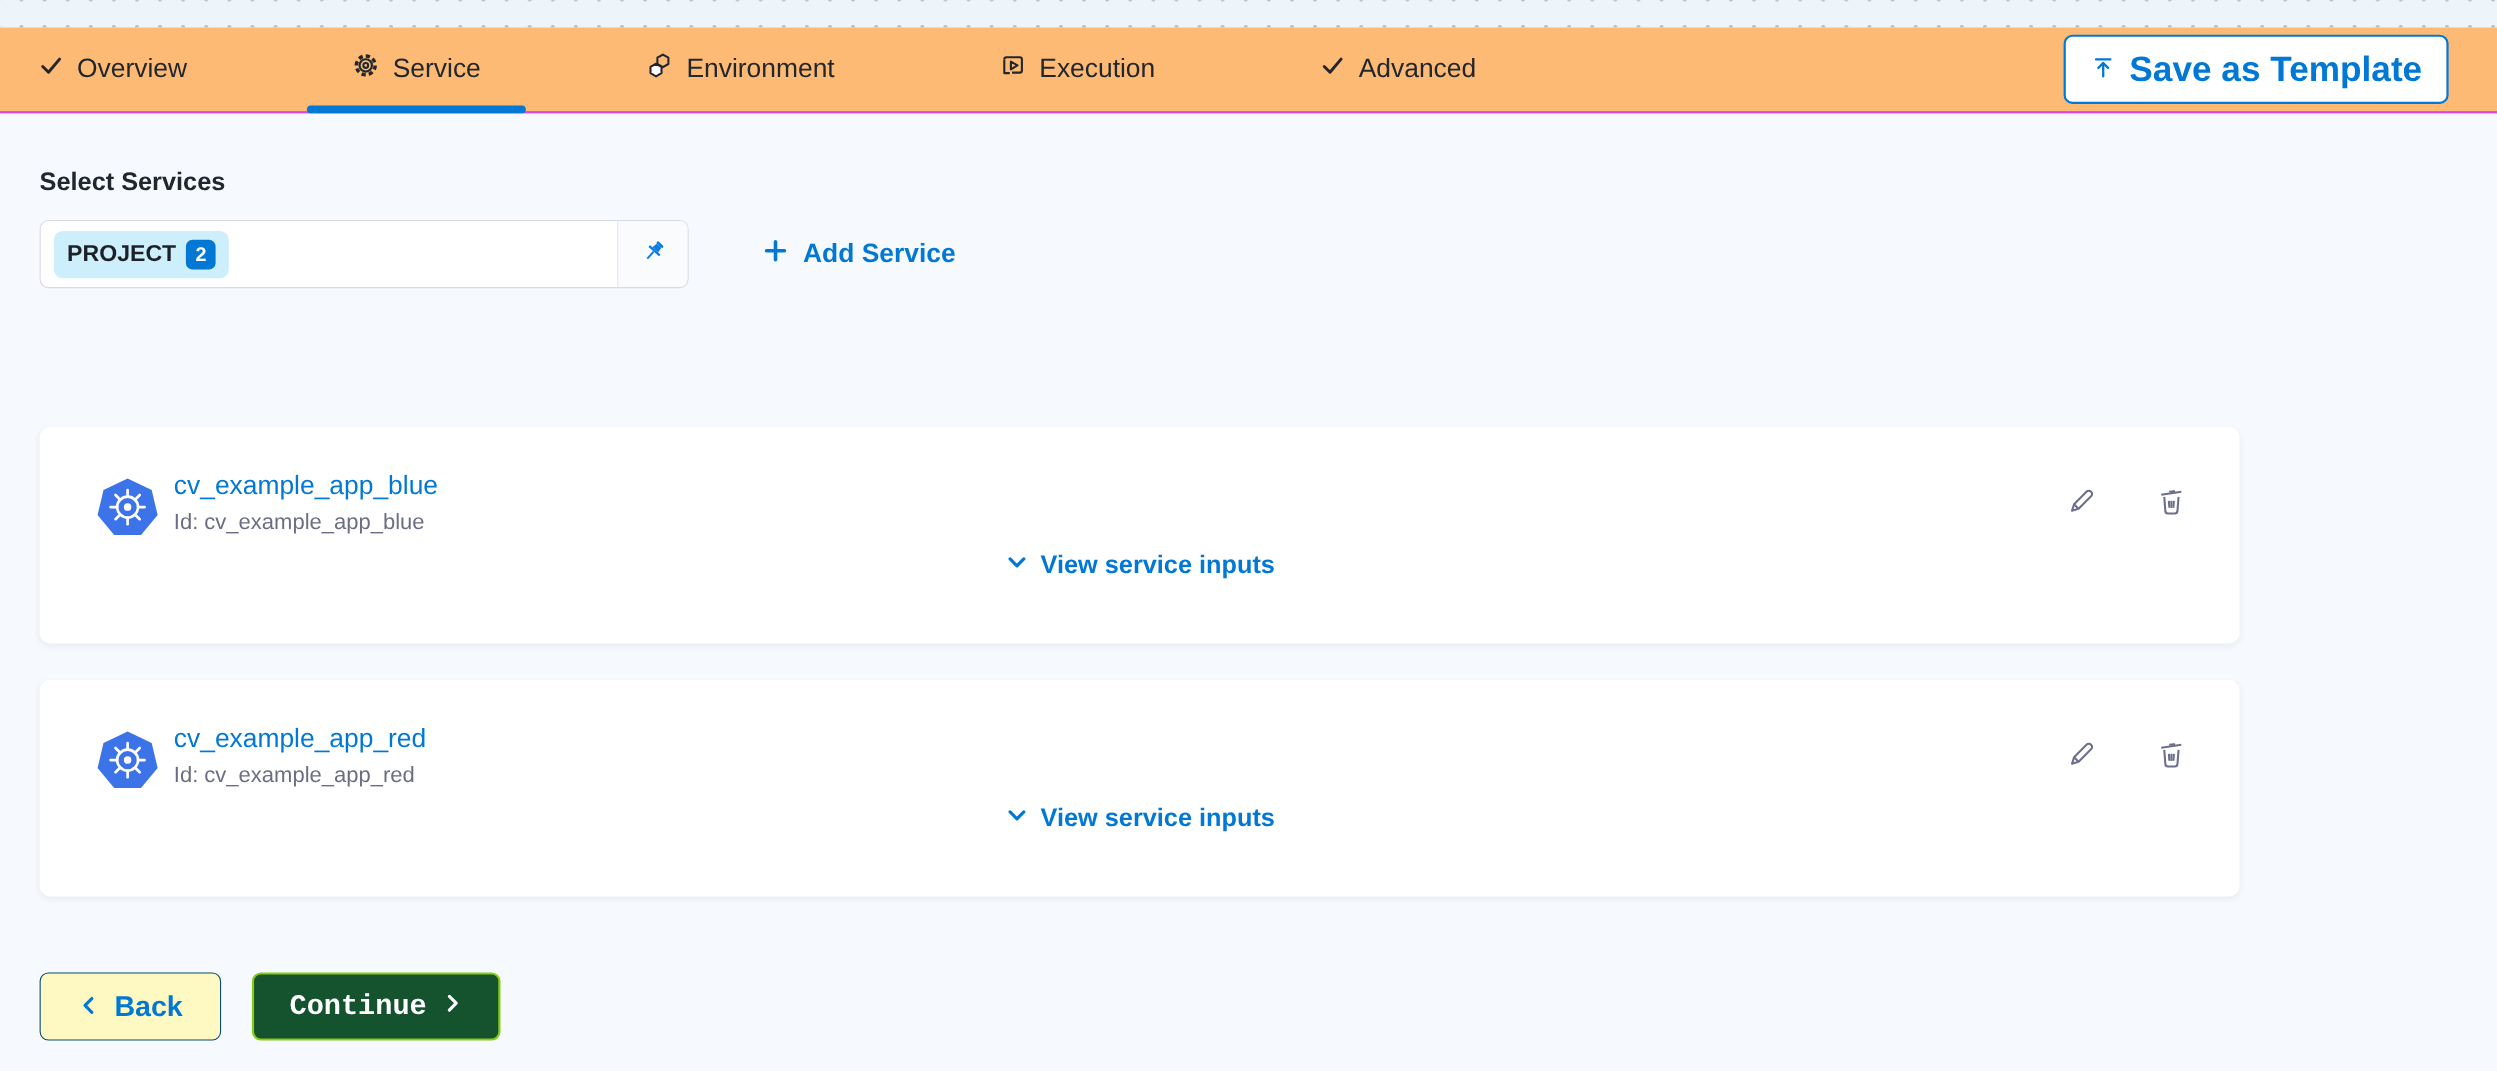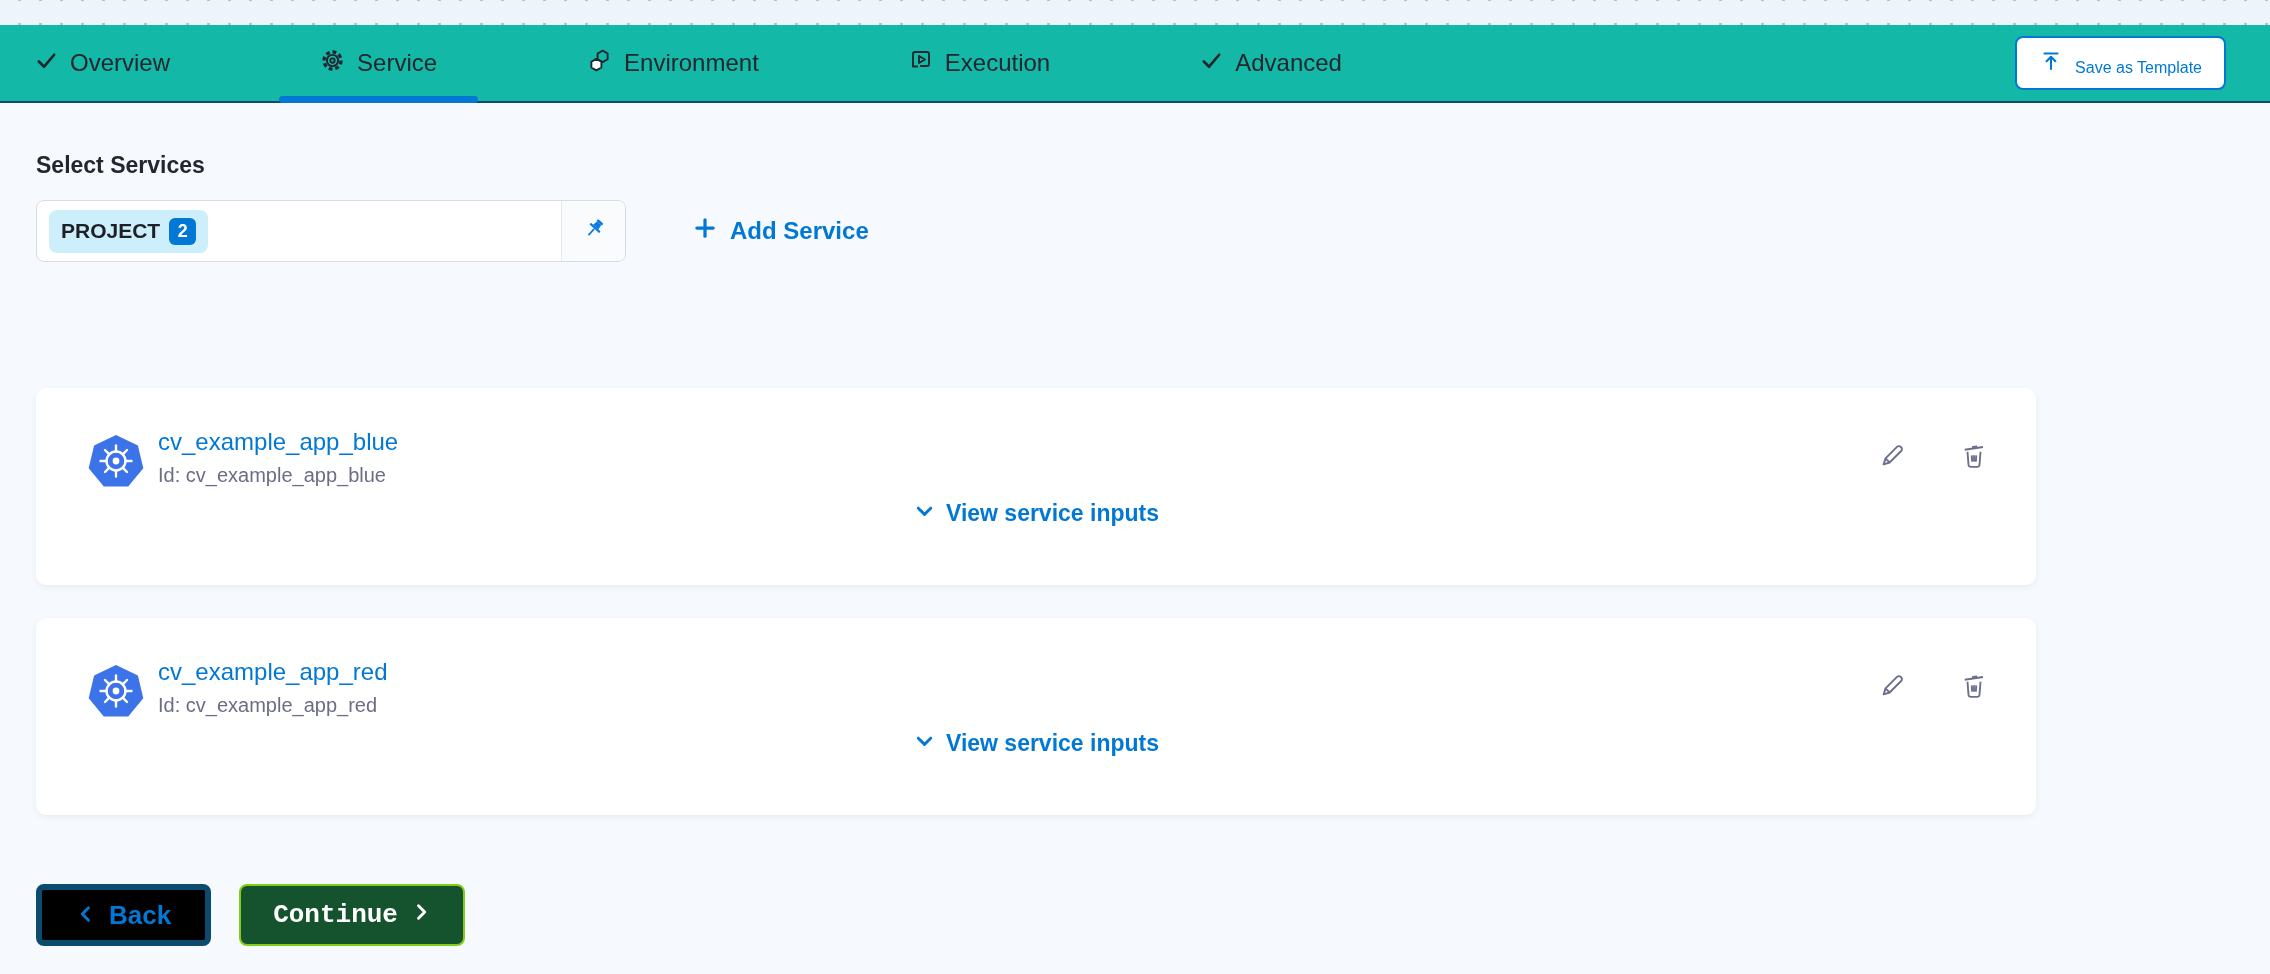--- a/index.html
+++ b/index.html
@@ -11,41 +11,41 @@
   .dot-strip {
     position:absolute; left:0; top:0; width:100%; height:25px;
     background-color:#eef5fa;
     background-image:radial-gradient(circle, #b7c0ca 1.7px, transparent 2px);
     background-size:21px 25px; background-position:9px 12px;
   }
 
   
   .tabbar {
     position:absolute; left:0; top:25px; width:100%; height:78px;
-    background:#14b8a6; border-bottom:2px solid #0c4a6e;
+    background:#fdba74; border-bottom:2px solid #d946ef;
     display:flex; align-items:center;
   }
   .tabs { display:flex; align-items:center; height:100%; gap:60px; }
   .tab {
     position:relative; height:100%; display:flex; align-items:center; gap:12px;
     padding:0 45px; font-size:24px; font-weight:500; color:#22262e; cursor:pointer;
   }
   .tab.first { padding-left:35px; }
   .tab .underline {
     display:none; position:absolute; left:4px; right:4px; bottom:-2px; height:7px;
     background:#0278d5; border-radius:5px;
   }
   .tab.active .underline { display:block; }
   .tab svg { flex:0 0 auto; }
 
   .save-template {
     position:absolute; right:44px; top:50%; transform:translateY(-50%);
     display:inline-flex; align-items:flex-end; gap:12px;
     background:#ffffff; border:2px solid #0278d5; border-radius:8px;
-    color:#0278d5; font-size:16px; font-weight:400; padding:11px 22px; cursor:pointer;
+    color:#0278d5; font-size:32px; font-weight:700; padding:11px 22px; cursor:pointer;
   }
 
   
   .select-label { position:absolute; left:36px; top:152px; font-size:23px; font-weight:600; color:#22262e; }
 
   .service-select {
     position:absolute; left:36px; top:200px; width:590px; height:62px;
     background:#ffffff; border:1px solid #d9dae5; border-radius:8px;
     display:flex; align-items:stretch; overflow:hidden;
   }
@@ -113,21 +113,21 @@
     display:inline-flex; align-items:flex-start; gap:10px;
     color:#0278d5; font-size:23px; font-weight:700; cursor:pointer;
   }
 
   
   .footer { position:absolute; left:36px; top:884px; display:flex; gap:28px; }
   .btn {
     display:inline-flex; align-items:center; justify-content:center; gap:13px;
     height:62px; border-radius:8px; font-size:26px; font-weight:700; cursor:pointer;
   }
-  .btn.back { background:#000000; border:6px solid #0c4a6e; color:#0278d5; padding:0 34px; }
+  .btn.back { background:#fef9c3; border:1px solid #0c4a6e; color:#0278d5; padding:0 34px; }
   .btn.continue { background:#14532d; border:2px solid #84cc16; color:#ffffff; padding:0 32px;font-family:Liberation Mono, monospace; }
 </style>
 </head>
 <body>
 
 <div class="page">
 
   <div class="dot-strip"></div>
 
   <div class="tabbar">

